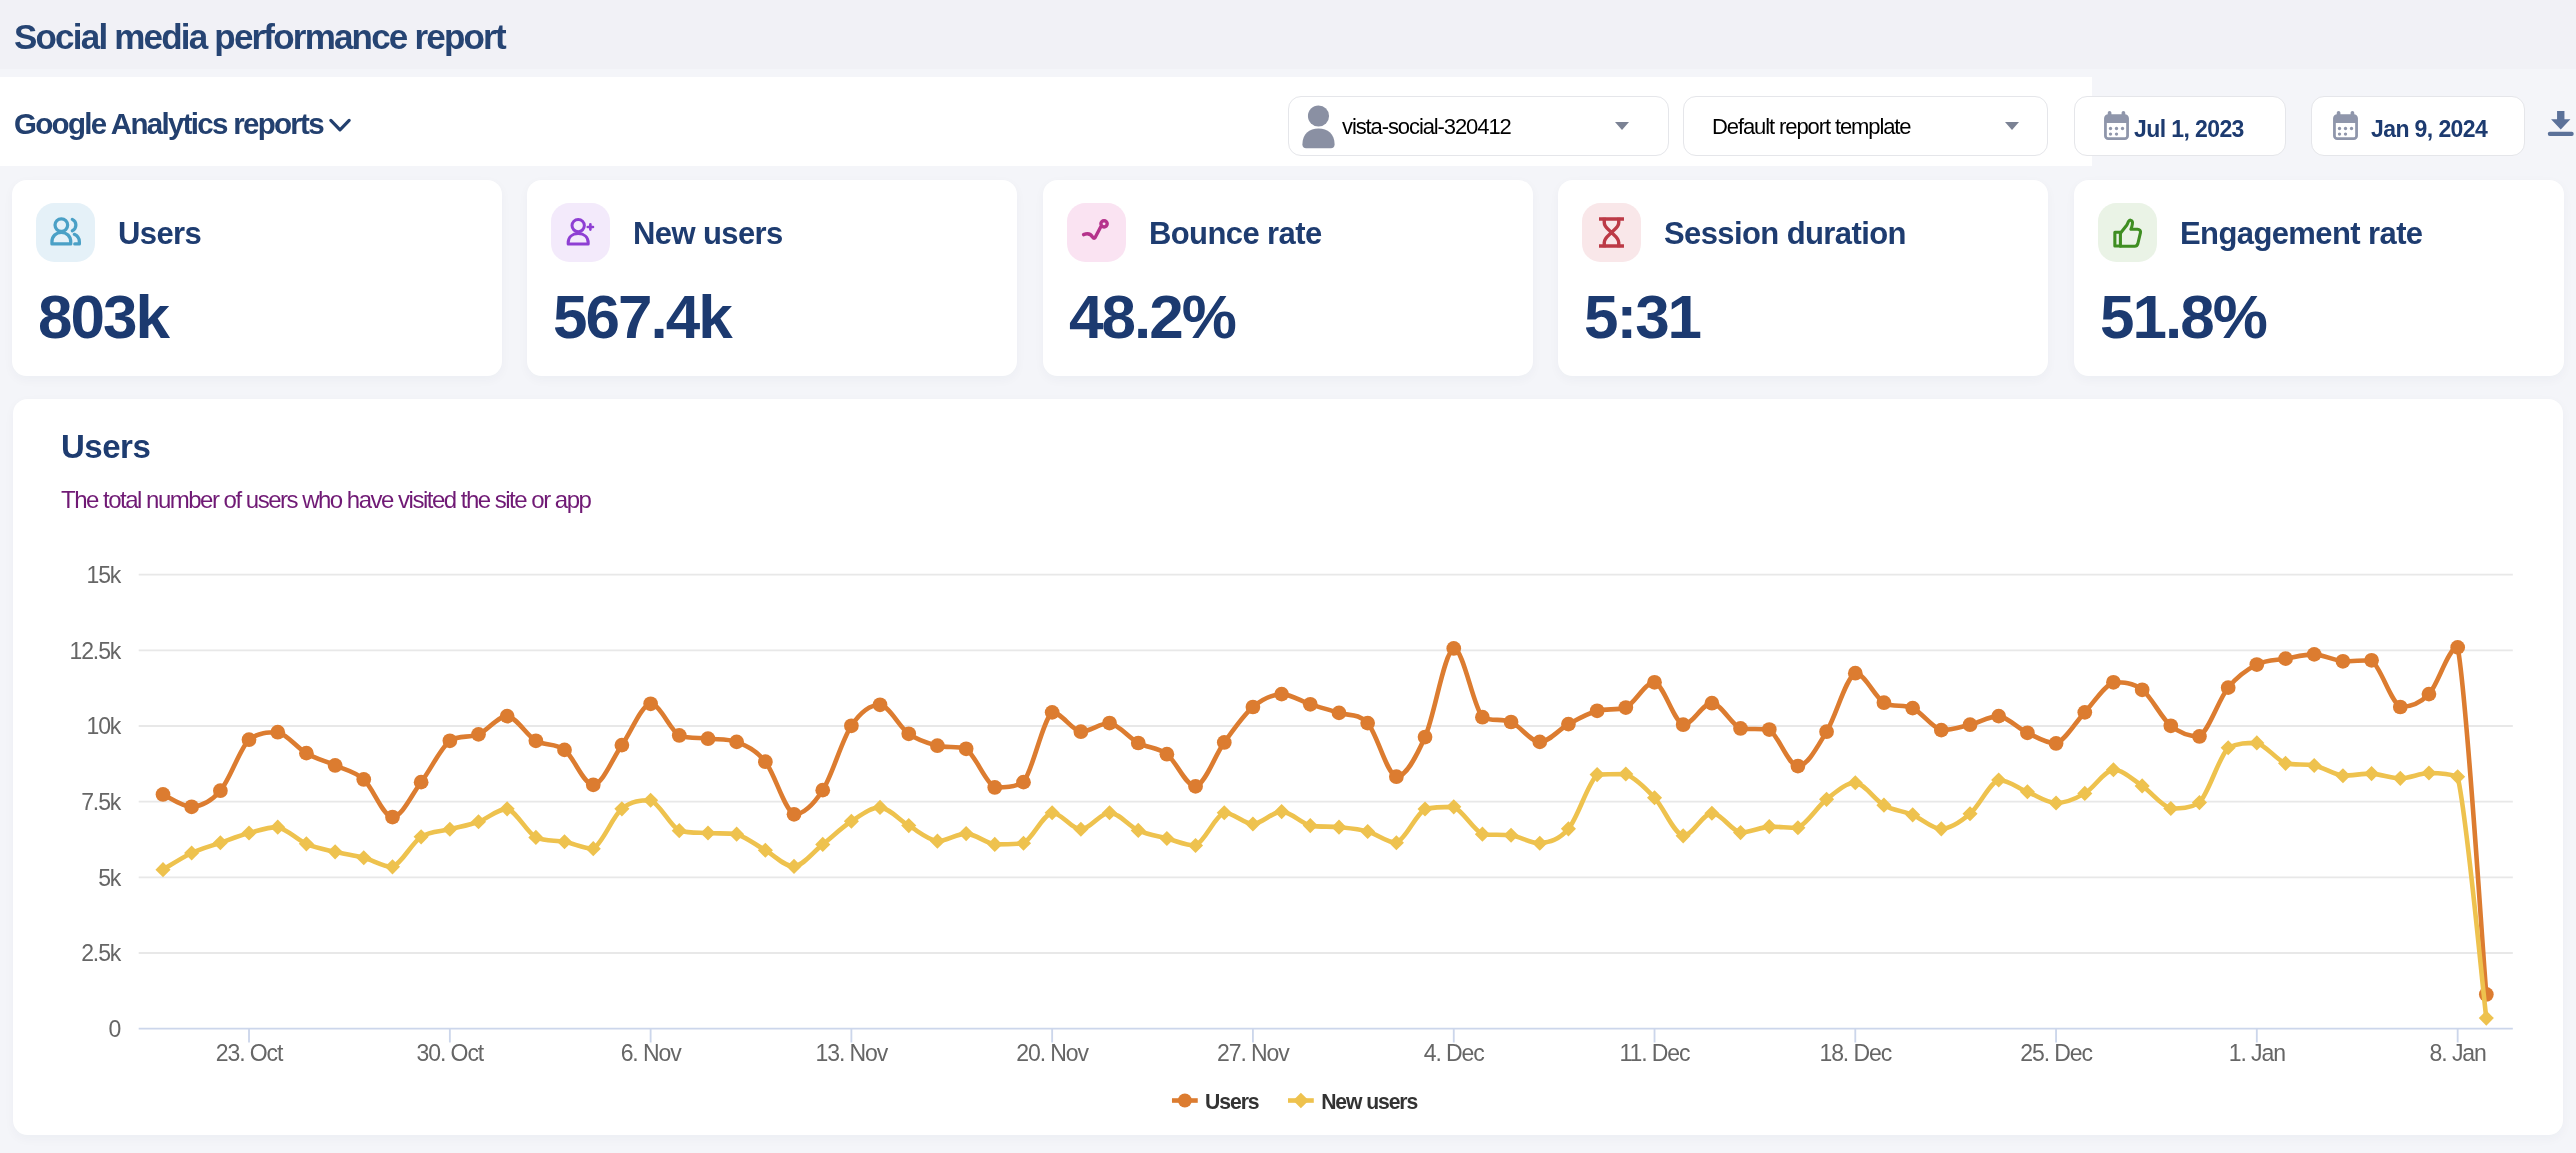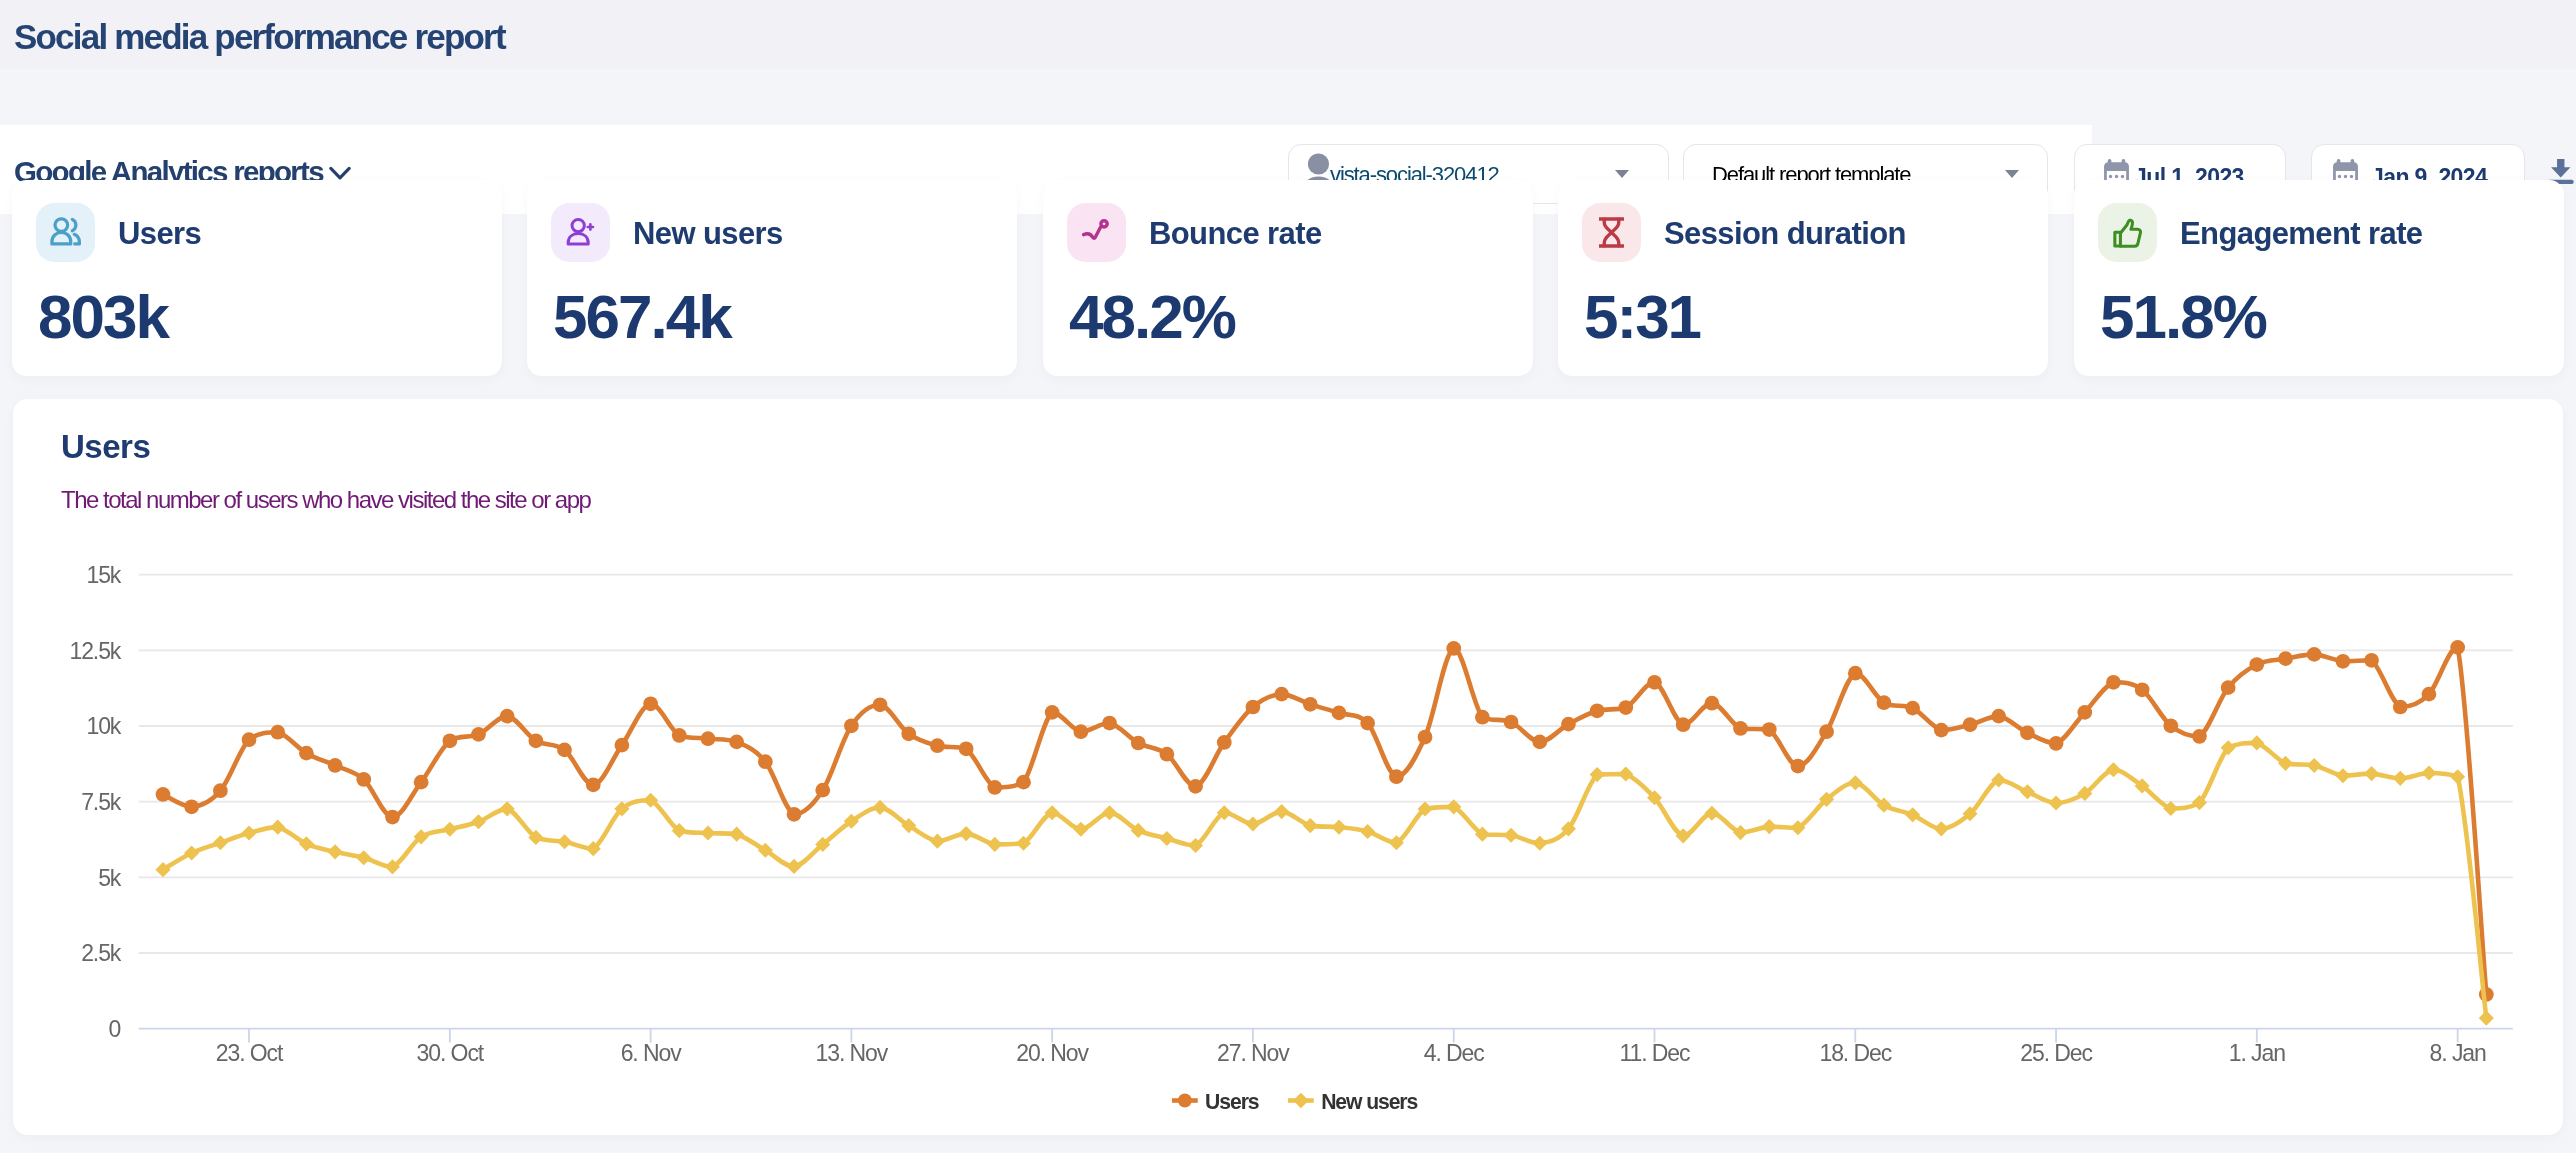--- a/index.html
+++ b/index.html
@@ -1,24 +1,24 @@
 <!DOCTYPE html>
 <html style="font-size:14.7px"><head><meta charset="utf-8"><style>
 * { margin:0; padding:0; box-sizing:border-box; }
 html,body { width:2576px; height:1153px; background:#f4f5f9; font-family:"Liberation Sans",sans-serif; overflow:hidden; }
 .topbar { position:absolute; left:0; top:0; width:2576px; height:69px; background:#f1f1f6; }
 .topbar h1 { position:absolute; left:14px; top:16.6px; font-size:35px; font-weight:700; color:#264473; letter-spacing:-1.8px; }
-.controls { position:absolute; left:0; top:77px; width:2092px; height:89px; background:#fff;margin-top:48px; }
+.controls { position:absolute; left:0; top:77px; width:2092px; height:89px; background:#fff; }
 .ga { position:absolute; left:14px; top:30px; font-size:29.5px; font-weight:700; color:#23406f; letter-spacing:-1.7px; }
 .box { position:absolute; top:19.3px; height:60px; background:#fff; border:1.8px solid #e5e6ea; border-radius:13px; }
 .sel1 { left:1288px; width:381px; }
 .sel2 { left:1683px; width:365px; }
 .d1 { left:2074px; width:212px;text-decoration:underline; }
 .d2 { left:2311px; width:214px; }
-.seltext { position:absolute; left:41px; top:16.6px; font-size:22px; color:#0c4a6e; letter-spacing:-1.1px; }
+.seltext { position:absolute; left:53px; top:16.6px; font-size:22px; color:#000000; letter-spacing:-1.1px; }
 .sel2 .seltext { left:28px; color:#000000; letter-spacing:-1.1px; }
 .datetext { position:absolute; left:59px; top:18.4px; font-size:23px; font-weight:700; color:#1d3b70; letter-spacing:-0.6px; }
 .caret { position:absolute; right:39px; top:25px; width:0; height:0; border-left:7px solid transparent; border-right:7px solid transparent; border-top:8.8px solid #7b8294; }
 .sel2 .caret { right:28px; }
 .cards { position:absolute; left:12px; top:180px; width:2564px; height:196px; }
 .card { position:absolute; top:0; width:490px; height:196px; background:#fff; border-radius:14.7px; box-shadow:0 3.7px 11px rgba(40,50,90,0.035); }
 .cicon { position:absolute; left:24px; top:23px; width:59px; height:59px; border-radius:18.4px; }
 .ctitle { position:absolute; left:106px; top:36px; font-size:31px; font-weight:700; color:#1e3c70; letter-spacing:-0.6px; }
 .cval { position:absolute; left:26px; top:101px; font-size:62px; font-weight:700; color:#1c3a70; letter-spacing:-2px; }
 .chartcard { position:absolute; left:13px; top:399px; width:2550px; height:736px; background:#fff; border-radius:14.7px; box-shadow:0 3.7px 11px rgba(40,50,90,0.035); }

